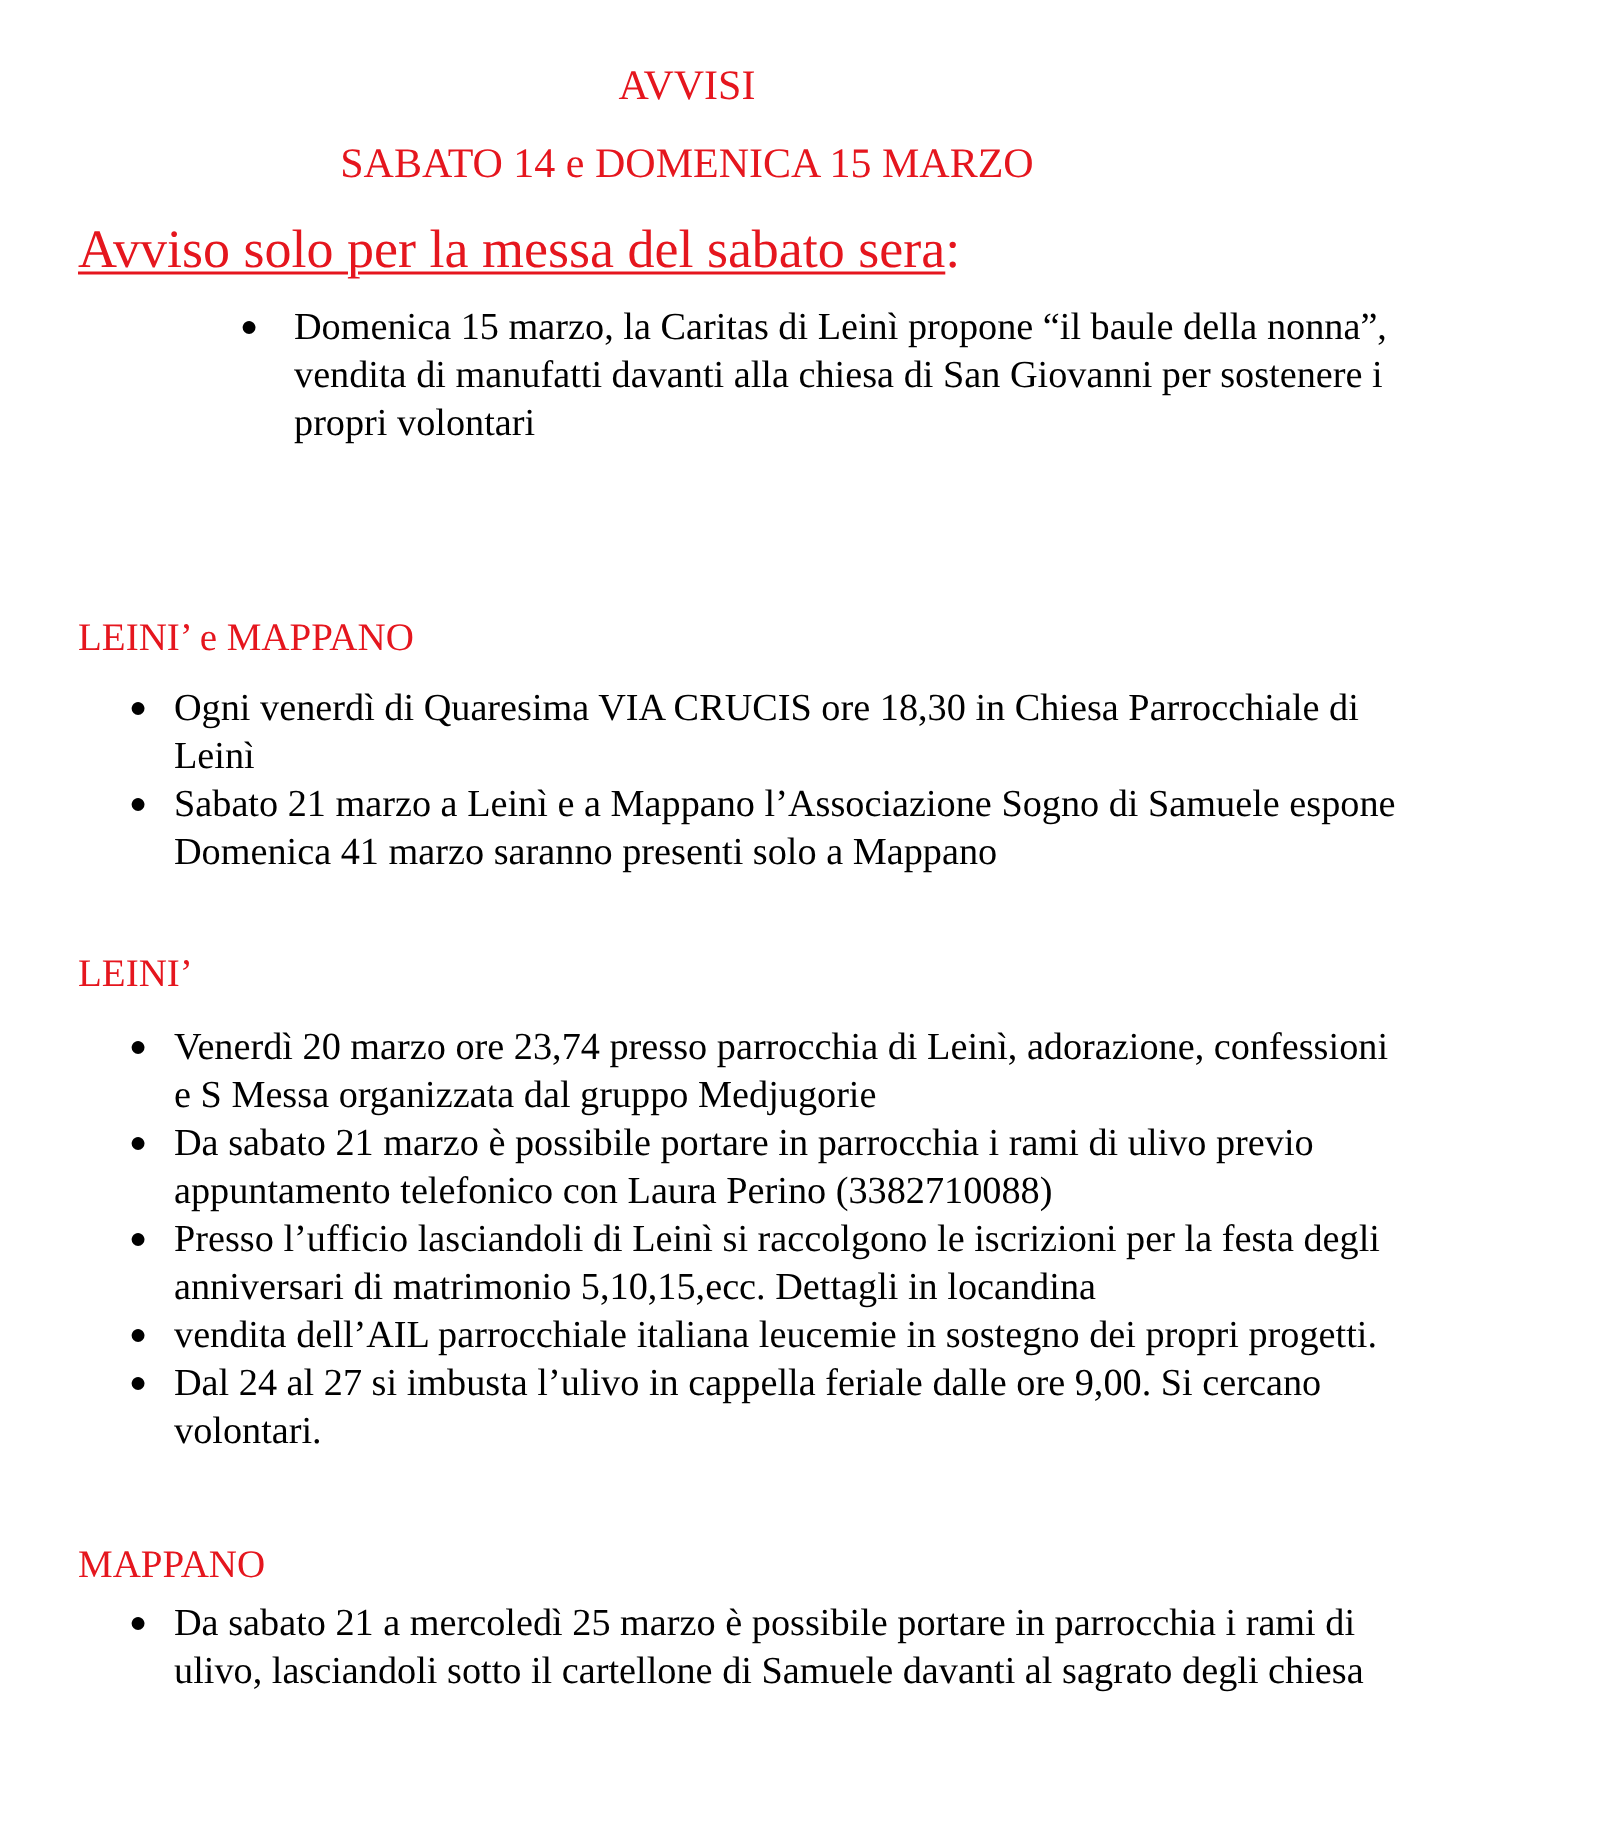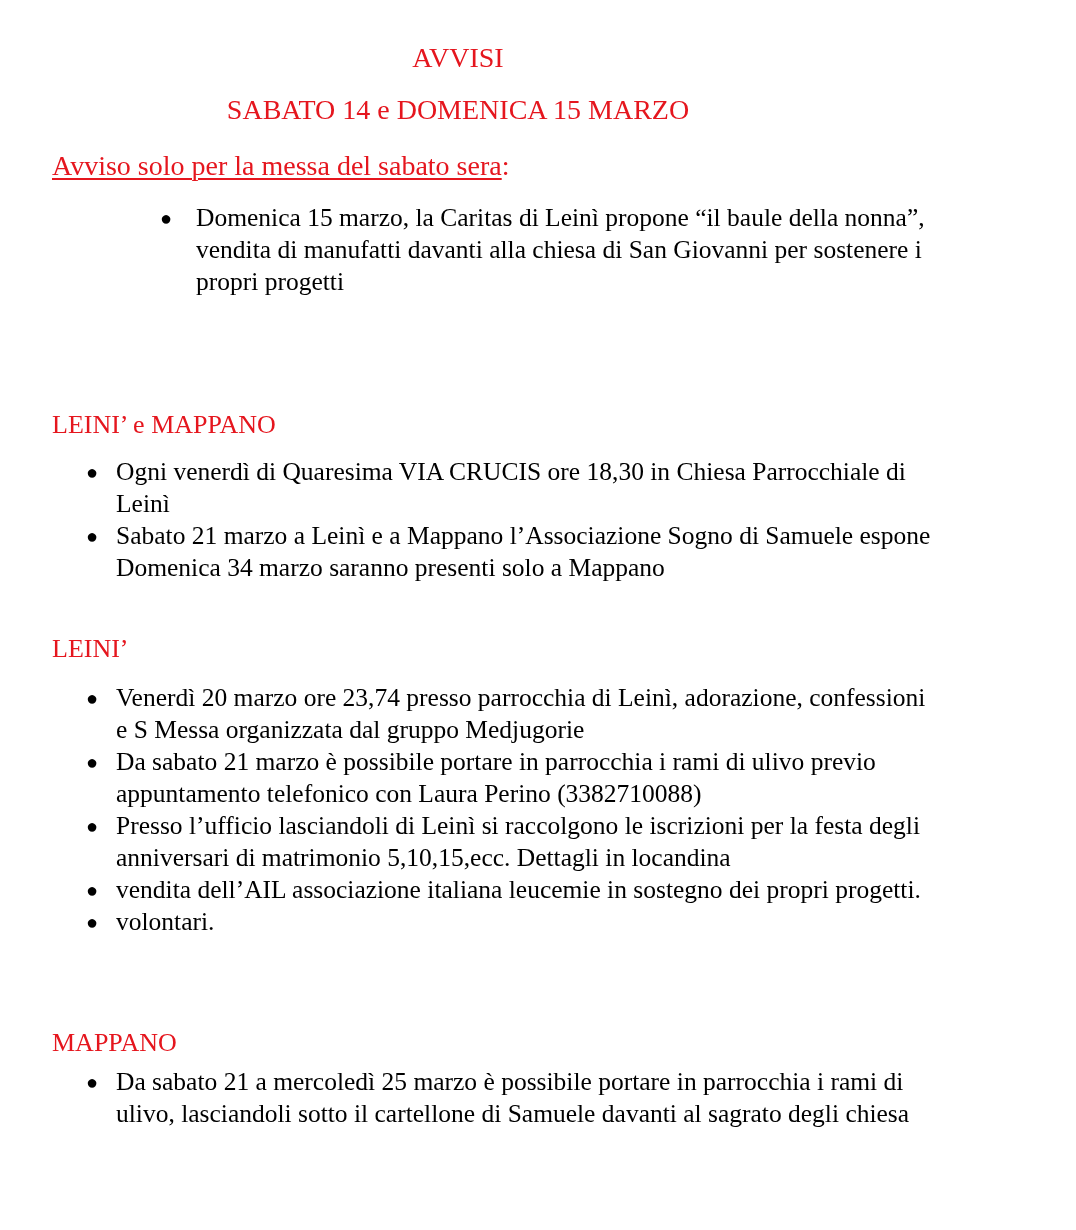--- a/index.html
+++ b/index.html
@@ -10,21 +10,21 @@
   }
   .red { color: #e5161e; }
   .title {
     position: absolute; left: 0; width: 916px; text-align: center;
     font-size: 28px; line-height: 32px;
   }
   #t1 { top: 42px; }
   #t2 { top: 94px; }
   .note-head {
     position: absolute; left: 52px; top: 150px;
-    font-size: 28px; line-height: 32px; text-align: right;
+    font-size: 36px; line-height: 32px; text-align: right;
   }
   .note-head .u { text-decoration: underline; text-underline-offset: 3px; text-decoration-thickness: 2px; }
   .section {
     position: absolute; left: 52px;
     font-size: 26px; line-height: 30px;
   }
   ul.items {
     position: absolute; margin: 0; padding: 0; list-style: none;
     font-size: 25.5px; line-height: 32px;
   }
@@ -49,35 +49,35 @@
 
 <div class="note-head red">
   <span class="u">Avviso solo per la messa del sabato sera</span><span>:</span>
 </div>
 
 <ul id="note-list" class="items">
   <li>
     <span class="bullet">●</span>
     <span class="line">Domenica 15 marzo, la Caritas di Leinì propone “il baule della nonna”,</span>
     <span class="line">vendita di manufatti davanti alla chiesa di San Giovanni per sostenere i</span>
-    <span class="line">propri progetti</span>
+    <span class="line">propri volontari</span>
   </li>
 </ul>
 
 <div class="section red" style="top:410px;">LEINI’ e MAPPANO</div>
 <ul id="lm-list" class="items">
   <li>
     <span class="bullet">●</span>
     <span class="line">Ogni venerdì di Quaresima VIA CRUCIS ore 18,30 in Chiesa Parrocchiale di</span>
     <span class="line">Leinì</span>
   </li>
   <li>
     <span class="bullet">●</span>
     <span class="line">Sabato 21 marzo a Leinì e a Mappano l’Associazione Sogno di Samuele espone</span>
-    <span class="line">Domenica 34 marzo saranno presenti solo a Mappano</span>
+    <span class="line">Domenica 41 marzo saranno presenti solo a Mappano</span>
   </li>
 </ul>
 
 <div class="section red" style="top:634px;">LEINI’</div>
 <ul id="leini-list" class="items">
   <li>
     <span class="bullet">●</span>
     <span class="line">Venerdì 20 marzo ore 23,74 presso parrocchia di Leinì, adorazione, confessioni</span>
     <span class="line">e S Messa organizzata dal gruppo Medjugorie</span>
   </li>
@@ -86,24 +86,25 @@
     <span class="line">Da sabato 21 marzo è possibile portare in parrocchia i rami di ulivo previo</span>
     <span class="line">appuntamento telefonico con Laura Perino (3382710088)</span>
   </li>
   <li>
     <span class="bullet">●</span>
     <span class="line">Presso l’ufficio lasciandoli di Leinì si raccolgono le iscrizioni per la festa degli</span>
     <span class="line">anniversari di matrimonio 5,10,15,ecc.  Dettagli in locandina</span>
   </li>
   <li>
     <span class="bullet">●</span>
-    <span class="line">vendita dell’AIL associazione italiana leucemie in sostegno dei propri progetti.</span>
+    <span class="line">vendita dell’AIL parrocchiale italiana leucemie in sostegno dei propri progetti.</span>
   </li>
   <li>
     <span class="bullet">●</span>
+    <span class="line">Dal 24 al 27 si imbusta l’ulivo in cappella feriale dalle ore 9,00. Si cercano</span>
     <span class="line">volontari.</span>
   </li>
 </ul>
 
 <div class="section red" style="top:1028px;">MAPPANO</div>
 <ul id="mappano-list" class="items">
   <li>
     <span class="bullet">●</span>
     <span class="line">Da sabato 21 a mercoledì 25 marzo è possibile portare in parrocchia i rami di</span>
     <span class="line">ulivo, lasciandoli sotto il cartellone di Samuele davanti al sagrato degli chiesa</span>

